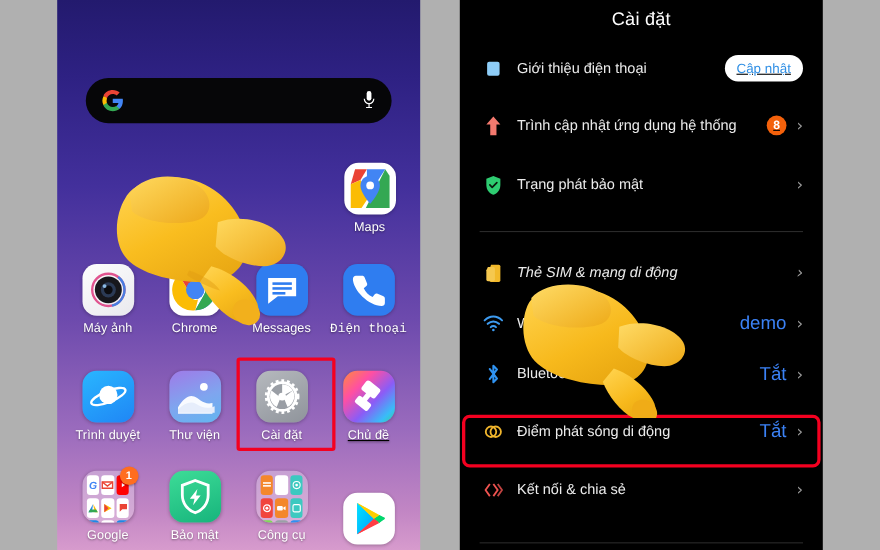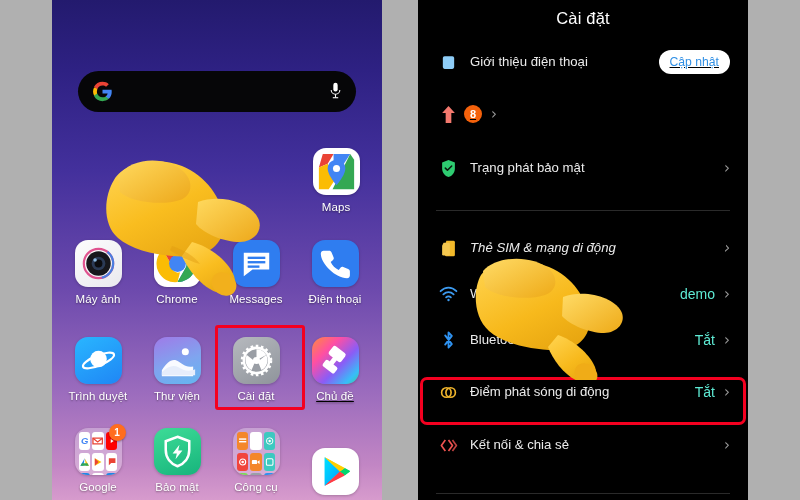--- a/index.html
+++ b/index.html
@@ -69,21 +69,21 @@
   }
   .row{
     position:relative;display:flex;align-items:center;
     height:auto;padding:0 18px 0 14px;box-sizing:border-box;
   }
   .row-ico{width:32px;flex:0 0 32px;display:flex;align-items:center;justify-content:center;}
   .row-label{
     flex:1;color:#ebebeb;font-size:13.2px;line-height:16.5px;
     padding-left:6px;padding-right:8px;
   }
-  .row-val{color:#5eead4;font-size:14px;margin-right:9px;white-space:nowrap;}
+  .row-val{color:#3b82f6;font-size:17px;margin-right:9px;white-space:nowrap;}
   .chev{color:#9a9a9a;font-size:15px;line-height:1;font-family:"DejaVu Sans",sans-serif;}
   .pill{
     background:#ffffff;color:#2f8fe5;font-size:12.2px;
     padding:5px 11px;border-radius:13px;white-space:nowrap;
   }
   .cbadge{
     width:18px;height:18px;border-radius:50%;background:#f4610b;color:#fff;
     font-size:11px;line-height:18px;text-align:center;margin-right:9px;font-weight:bold;
   }
   .divider{height:1px;background:#2a2a2a;margin:0 18px;}
@@ -173,21 +173,21 @@
               <path d="M11 13h26v17H20l-9 7z" fill="#fff"></path>
               <rect x="15" y="17" width="18" height="2.4" fill="#2f7df0"></rect>
               <rect x="15" y="21.5" width="18" height="2.4" fill="#2f7df0"></rect>
               <rect x="15" y="26" width="12" height="2.4" fill="#2f7df0"></rect>
             </svg>
           </div>
         </div>
         <div class="app-label">Messages</div>
       </div>
 
-      <div class="app-cell" style="left:245px;top:240px;">
+      <div class="app-cell" style="left:245px;top:240px;font-family:Liberation Mono, monospace;">
         <div class="icon-wrap">
           <div class="app-icon" style="background:#2f7df0;">
             <svg width="47" height="47" viewBox="0 0 48 48">
               <path d="M17.5 11c1.2 0 2 .6 2.5 1.8l2.1 5c.4 1 .2 1.9-.6 2.6l-2.4 2c1.6 3.6 4.6 6.6 8.2 8.2l2-2.4c.7-.8 1.6-1 2.6-.6l5 2.1c1.2.5 1.8 1.3 1.8 2.5v4c0 1.6-1.3 2.8-2.9 2.8C23.9 39 9 24.1 9 13.9 9 12.3 10.2 11 11.8 11z" fill="#fff"></path>
             </svg>
           </div>
         </div>
         <div class="app-label">Điện thoại</div>
       </div>
 
@@ -418,20 +418,21 @@
         <div class="row-label">Giới thiệu điện thoại</div>
         <div class="pill">Cập nhật</div>
       </div>
 
       <div class="row" style="height:60px;">
         <div class="row-ico">
           <svg width="17" height="19" viewBox="0 0 24 26">
             <path d="M12 1l9 10h-5v14H8V11H3z" fill="#f4796e"></path>
           </svg>
         </div>
+        <div class="row-label">Trình cập nhật ứng dụng hệ thống</div>
         <div class="cbadge">8</div>
         <div class="chev">›</div>
       </div>
 
       <div class="row" style="height:48px;">
         <div class="row-ico">
           <svg width="17" height="19" viewBox="0 0 24 26">
             <path d="M12 1l9 3.5v8C21 19 17 23.5 12 25 7 23.5 3 19 3 12.5v-8z" fill="#2ecc71"></path>
             <path d="M7.5 12.5l3 3 6-6" fill="none" stroke="#0b1a0f" stroke-width="2.2" stroke-linecap="round" stroke-linejoin="round"></path>
           </svg>

